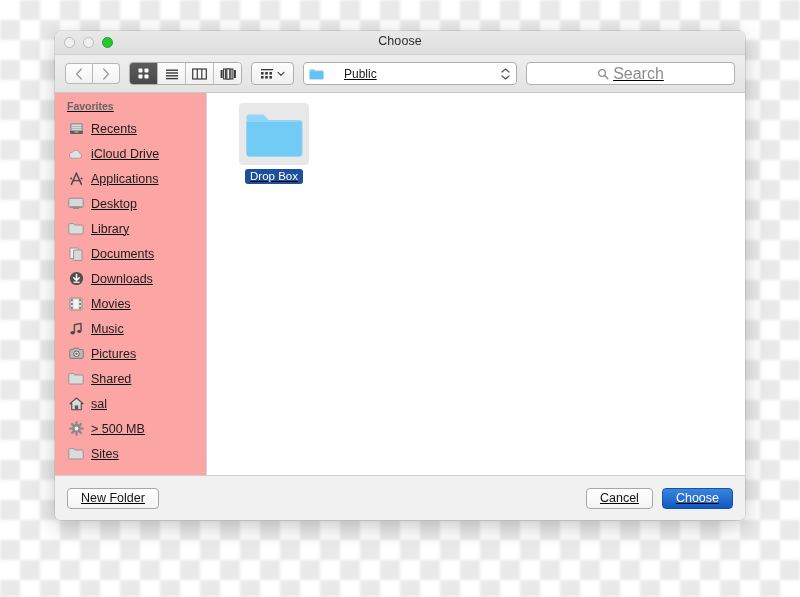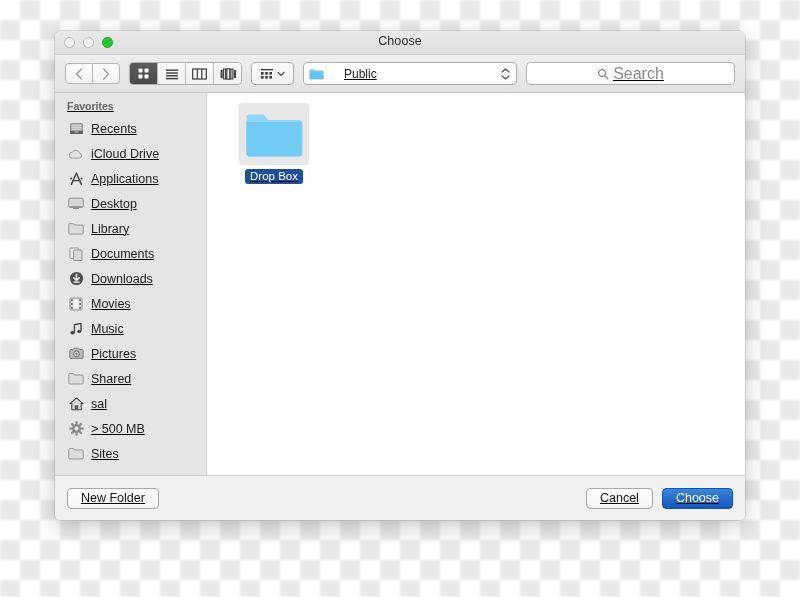--- a/index.html
+++ b/index.html
@@ -189,21 +189,21 @@
 
   
   .body {
     flex: 1;
     display: flex;
     min-height: 0;
   }
 
   .sidebar {
     width: 151px;
-    background: #e5e5e5;
+    background: #fca5a5;
     border-right: 1px solid #d5d5d5;
     padding-top: 7px;
     flex: none;
     overflow: hidden;
   }
   .section-head {
     font-size: 10.5px;
     font-weight: bold;
     color: #666666;
     padding: 0 0 4px 12px;

